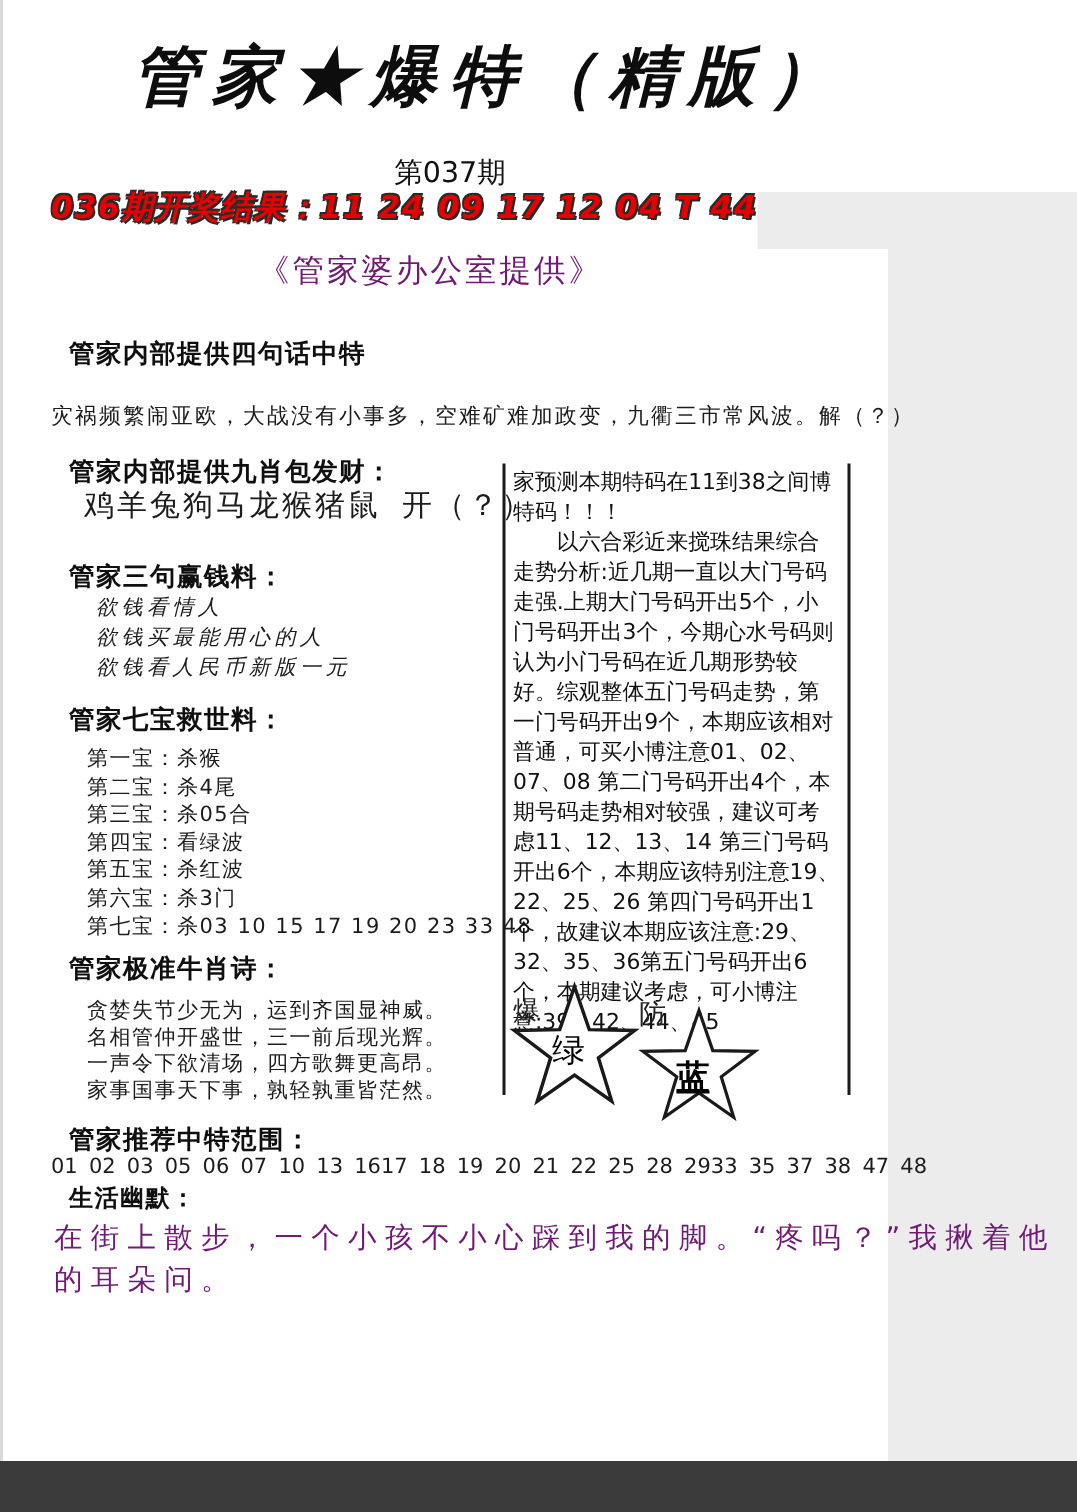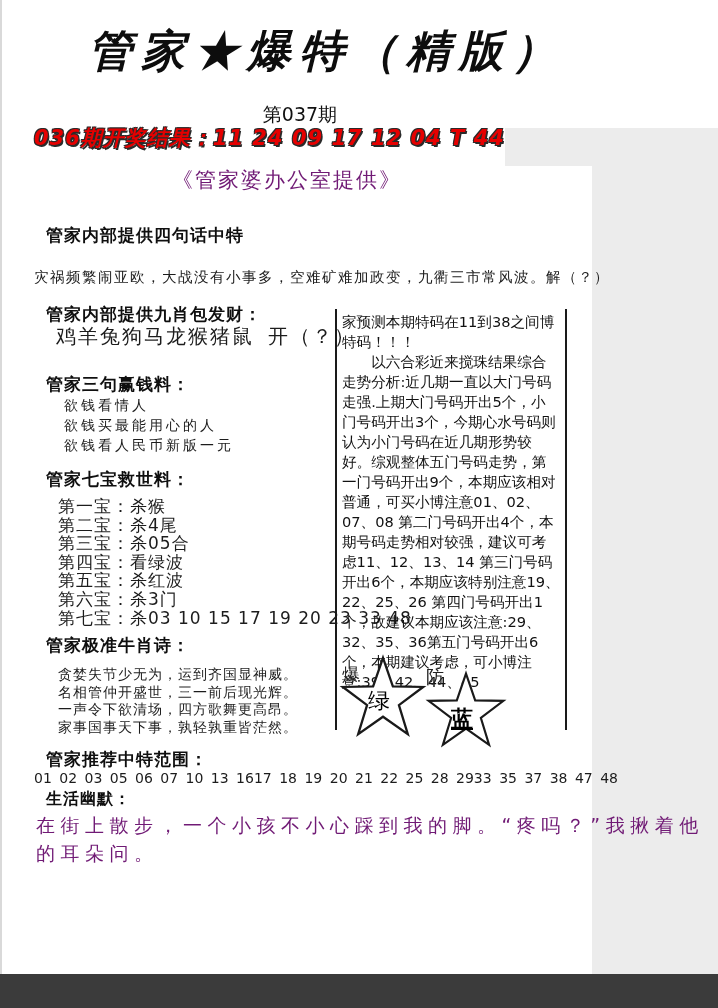--- a/index.html
+++ b/index.html
@@ -24,23 +24,23 @@
     text-shadow:1.5px 1.5px 0 #2a2a2a,-1px -1px 0 #2a2a2a,1px -1px 0 #2a2a2a,-1px 1px 0 #2a2a2a;
   }
   .provider{position:absolute;left:172px;top:166px;font-size:21px;letter-spacing:2px;color:#701a75;}
 
   .sec-header{position:absolute;font-size:17px;font-weight:bold;letter-spacing:1px;color:#0f0f0f;white-space:nowrap;}
   .h-four{left:46px;top:224px;}
   .t-four{position:absolute;left:34px;top:268px;font-size:14.5px;letter-spacing:1.5px;white-space:nowrap;}
   .h-nine{left:46px;top:303px;}
   .t-nine{position:absolute;left:56px;top:323px;font-size:20px;letter-spacing:2px;font-family:Liberation Mono, monospace;}
   .h-three{left:46px;top:373px;}
-  .l-three{position:absolute;left:64px;top:395px;font-size:14px;letter-spacing:3px;line-height:20px;}
+  .l-three{position:absolute;left:64px;top:395px;font-size:14px;letter-spacing:3px;line-height:20px;font-style:italic;}
   .h-seven{left:46px;top:468px;}
-  .l-seven{position:absolute;left:58px;top:497px;font-size:17px;letter-spacing:1px;line-height:18.6px;}
+  .l-seven{position:absolute;left:58px;top:497px;font-size:14px;letter-spacing:1px;line-height:18.6px;}
   .h-ox{left:46px;top:634px;text-align:center;}
   .l-ox{position:absolute;left:58px;top:666px;font-size:14px;letter-spacing:1px;line-height:17.6px;}
   .h-range{left:46px;top:748px;}
   .t-range{position:absolute;left:34px;top:770px;font-size:14px;word-spacing:3px;white-space:nowrap;}
   .h-humor{left:46px;top:789px;font-size:16px;}
   .t-humor{position:absolute;left:36px;top:811px;width:676px;font-size:19px;letter-spacing:5.5px;line-height:28px;color:#701a75;}
 
   .analysis-box{
     position:absolute;left:335px;top:309px;width:232px;height:421px;
     border-left:2px solid #1a1a1a;border-right:2px solid #1a1a1a;

